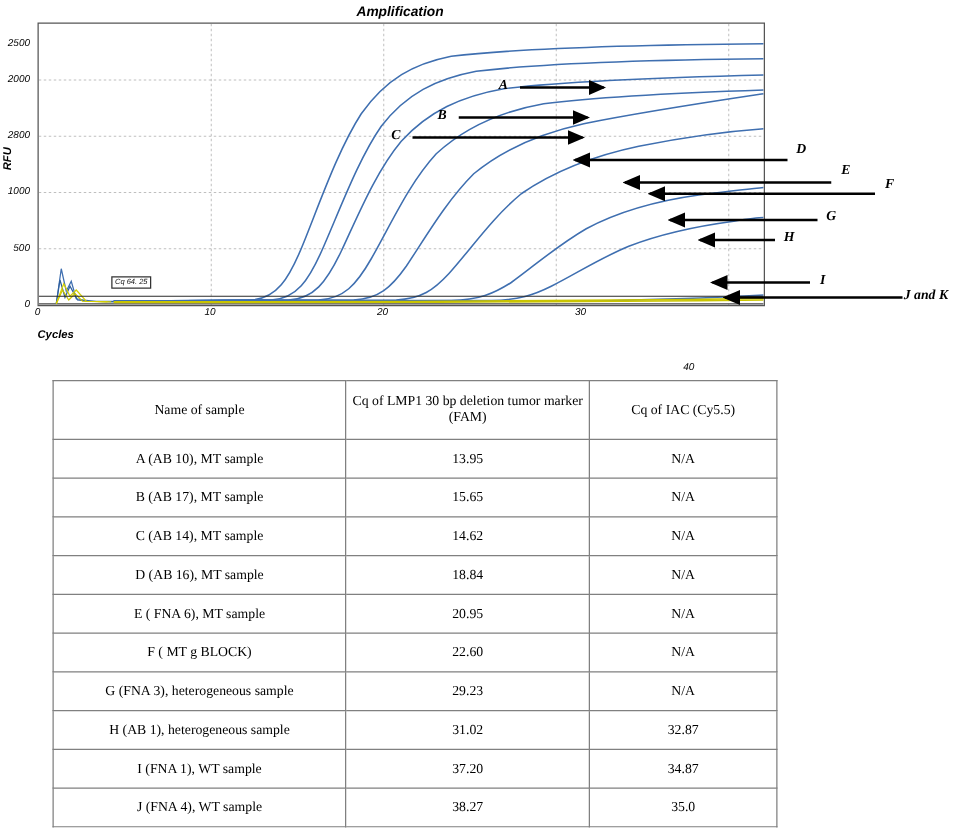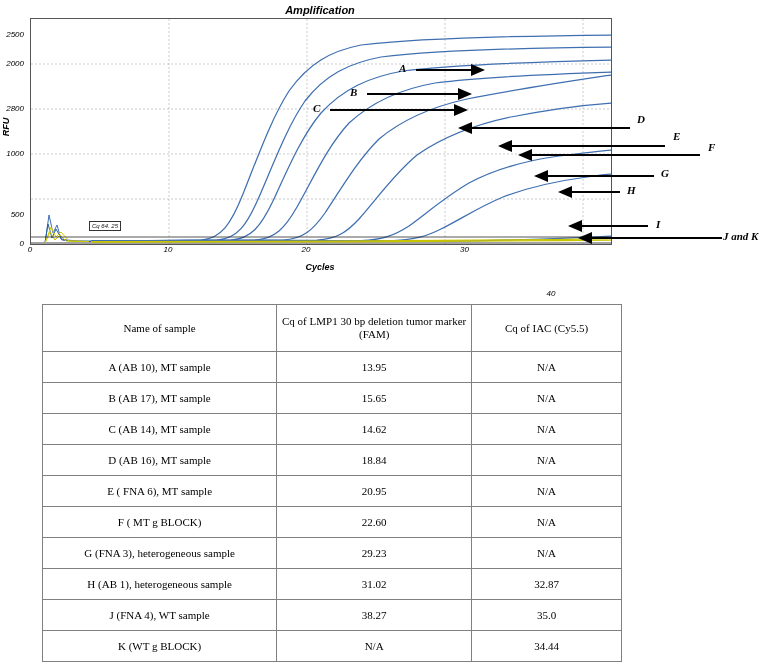--- a/index.html
+++ b/index.html
@@ -88,21 +88,20 @@
     transform: rotate(-90deg);
     transform-origin: center center;
     width: 40px;
     text-align: center;
   }
   #x-axis-label {
     position: absolute;
     left: 30px;
     top: 262px;
     width: 580px;
-    text-align: center;
     font-size: 9px;
     font-family: "Liberation Sans", sans-serif;
     font-weight: bold;
   }
   .threshold-box {
     position: absolute;
     border: 1px solid #333;
     background: #fff;
     font-size: 6px;
     font-family: "Liberation Sans", sans-serif;
@@ -161,21 +160,21 @@
 
 <div id="chart-block">
 
   <div id="chart-title">Amplification</div>
 
   <div id="ytick-col">
     <span class="ytick" style="top:16px;">2500</span>
     <span class="ytick" style="top:45px;">2000</span>
     <span class="ytick" style="top:90px;">2800</span>
     <span class="ytick" style="top:135px;">1000</span>
-    <span class="ytick" style="top:196px;">500</span>
+    <span class="ytick" style="top:180px;">500</span>
     <span class="ytick" style="top:225px;">0</span>
   </div>
 
   <div id="y-axis-label">RFU</div>
 
   <div id="plot-frame">
     <svg id="plot-svg" width="580" height="225" viewBox="0 0 580 225">
 
       <g stroke="#aaaaaa" stroke-width="0.6" stroke-dasharray="2,2">
         <line x1="0" y1="45" x2="580" y2="45"></line>
@@ -306,20 +305,25 @@
         <td class="col-name">G (FNA 3), heterogeneous sample</td>
         <td class="col-cq">29.23</td>
         <td class="col-iac">N/A</td>
       </tr>
       <tr>
         <td class="col-name">H (AB 1), heterogeneous sample</td>
         <td class="col-cq">31.02</td>
         <td class="col-iac">32.87</td>
       </tr>
       <tr>
+        <td class="col-name">I (FNA 1), WT sample</td>
+        <td class="col-cq">37.20</td>
+        <td class="col-iac">34.87</td>
+      </tr>
+      <tr>
         <td class="col-name">J (FNA 4), WT sample</td>
         <td class="col-cq">38.27</td>
         <td class="col-iac">35.0</td>
       </tr>
       <tr>
         <td class="col-name">K (WT g BLOCK)</td>
         <td class="col-cq">N/A</td>
         <td class="col-iac">34.44</td>
       </tr>
     </tbody>

